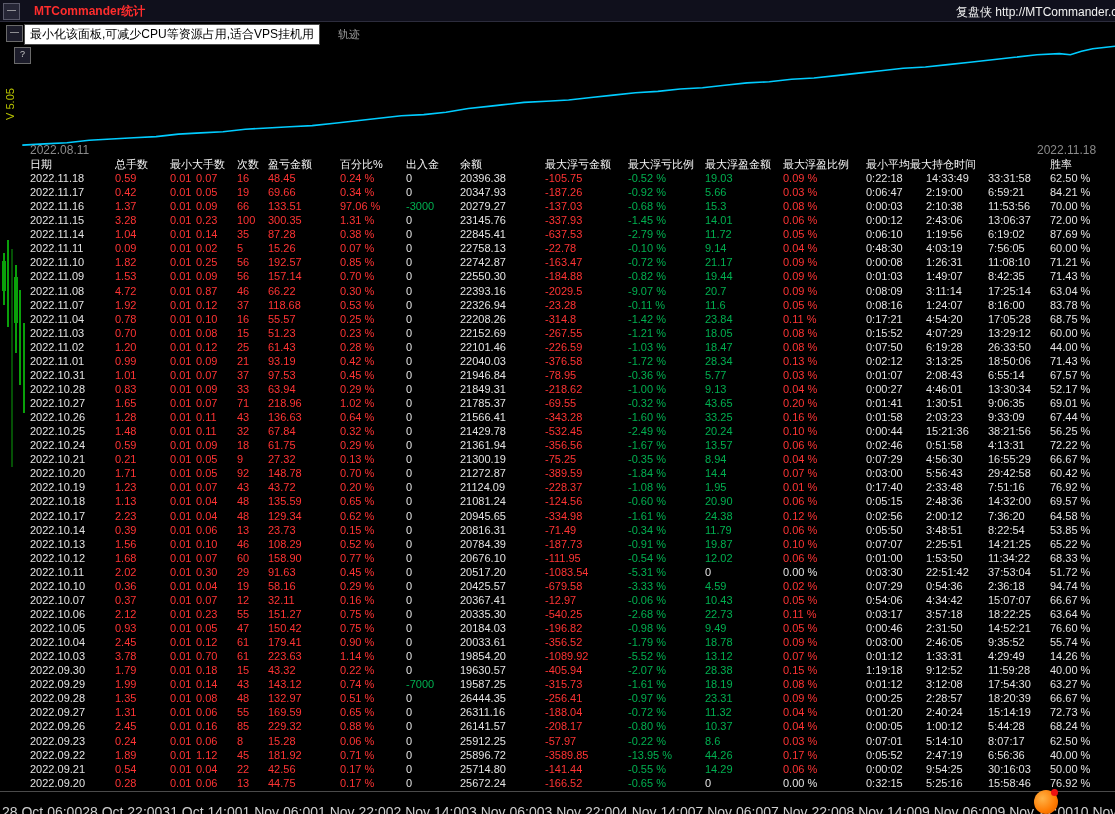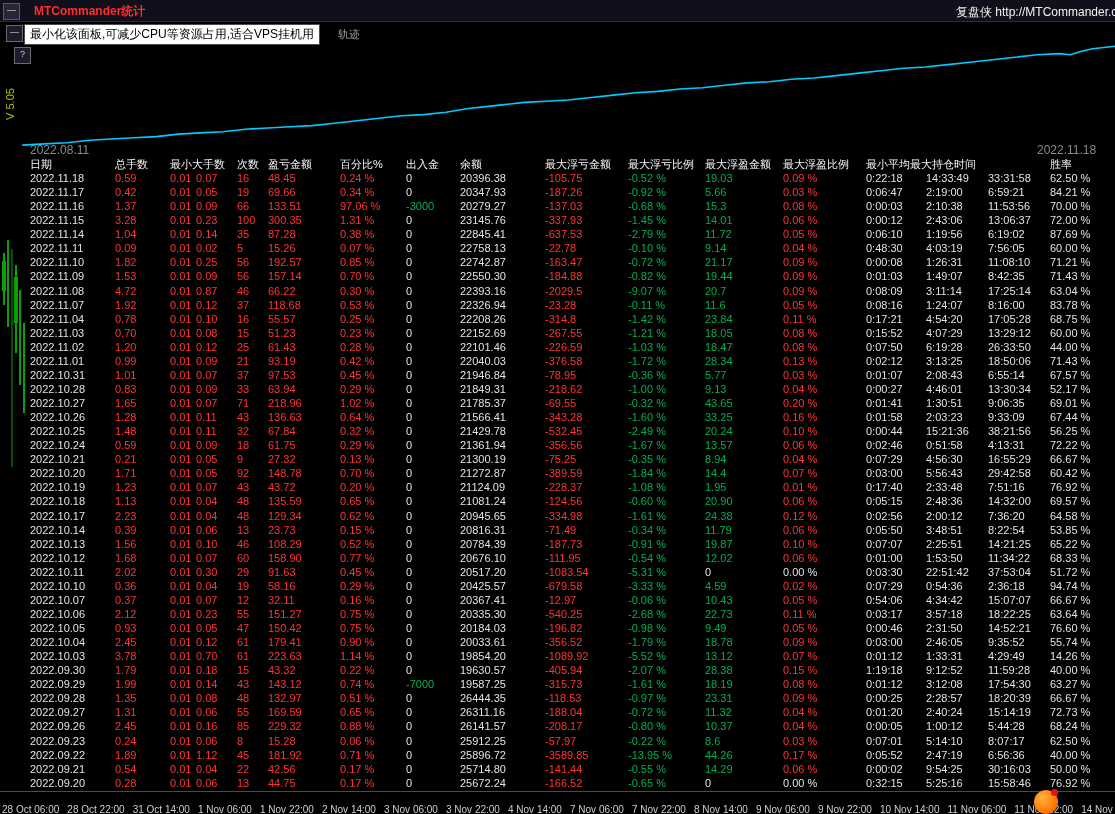--- a/index.html
+++ b/index.html
@@ -32,21 +32,21 @@
   .thead { position:absolute; left:30px; top:157px; width:1080px; height:14px; display:grid;
     grid-template-columns:85px 55px 67px 31px 72px 66px 54px 85px 83px 77px 78px 83px 184px 60px;
     color:#f5f5f5; font-size:11px; line-height:14px; }
   .tbody { position:absolute; left:30px; top:171px; width:1080px; }
   .trow { display:grid; grid-template-columns:85px 55px 26px 41px 31px 72px 66px 54px 85px 83px 77px 78px 83px 60px 62px 62px 60px; height:14.07px; font-size:11px; line-height:14px; }
   .cell, .hcell { overflow:hidden; white-space:nowrap; }
   .c-red { color:var(--red); } .c-green { color:var(--green); } .c-white { color:var(--white); }
   
   .axis { position:absolute; left:0; right:0; top:791px; height:23px; border-top:1px solid #4a4a4a; background:#000;
     display:flex; justify-content:space-between; align-items:flex-start; padding:12px 2px 0; box-sizing:border-box;
-    color:#cfcfcf; font-size:10px; }
+    color:#cfcfcf; font-size:14px; }
   .axis span { white-space:nowrap; }
   
   .orange-icon { position:absolute; left:1034px; top:790px; width:24px; height:24px; border-radius:50%;
     background:radial-gradient(circle at 35% 35%, #ffb347, #ff7a00 60%, #d95a00); z-index:20; cursor:pointer; }
   .orange-icon .badge { position:absolute; right:0px; top:-1px; width:7px; height:7px; border-radius:50%; background:#e11; }
 </style>
 </head>
 <body>
 
 <div class="screen" style="--red: #ff3434; --green: #00b050; --white: #e2e2e2;">
@@ -806,21 +806,21 @@
       <div class="trow">
         <div class="cell c-white">2022.09.28</div>
         <div class="cell c-red">1.35</div>
         <div class="cell c-red">0.01</div>
         <div class="cell c-red">0.08</div>
         <div class="cell c-red">48</div>
         <div class="cell c-red">132.97</div>
         <div class="cell c-red">0.51 %</div>
         <div class="cell c-white">0</div>
         <div class="cell c-white">26444.35</div>
-        <div class="cell c-red">-118.53</div>
+        <div class="cell c-red">-256.41</div>
         <div class="cell c-green">-0.97 %</div>
         <div class="cell c-green">23.31</div>
         <div class="cell c-red">0.09 %</div>
         <div class="cell c-white">0:00:25</div>
         <div class="cell c-white">2:28:57</div>
         <div class="cell c-white">18:20:39</div>
         <div class="cell c-white">66.67 %</div>
       </div>
       <div class="trow">
         <div class="cell c-white">2022.09.27</div>

